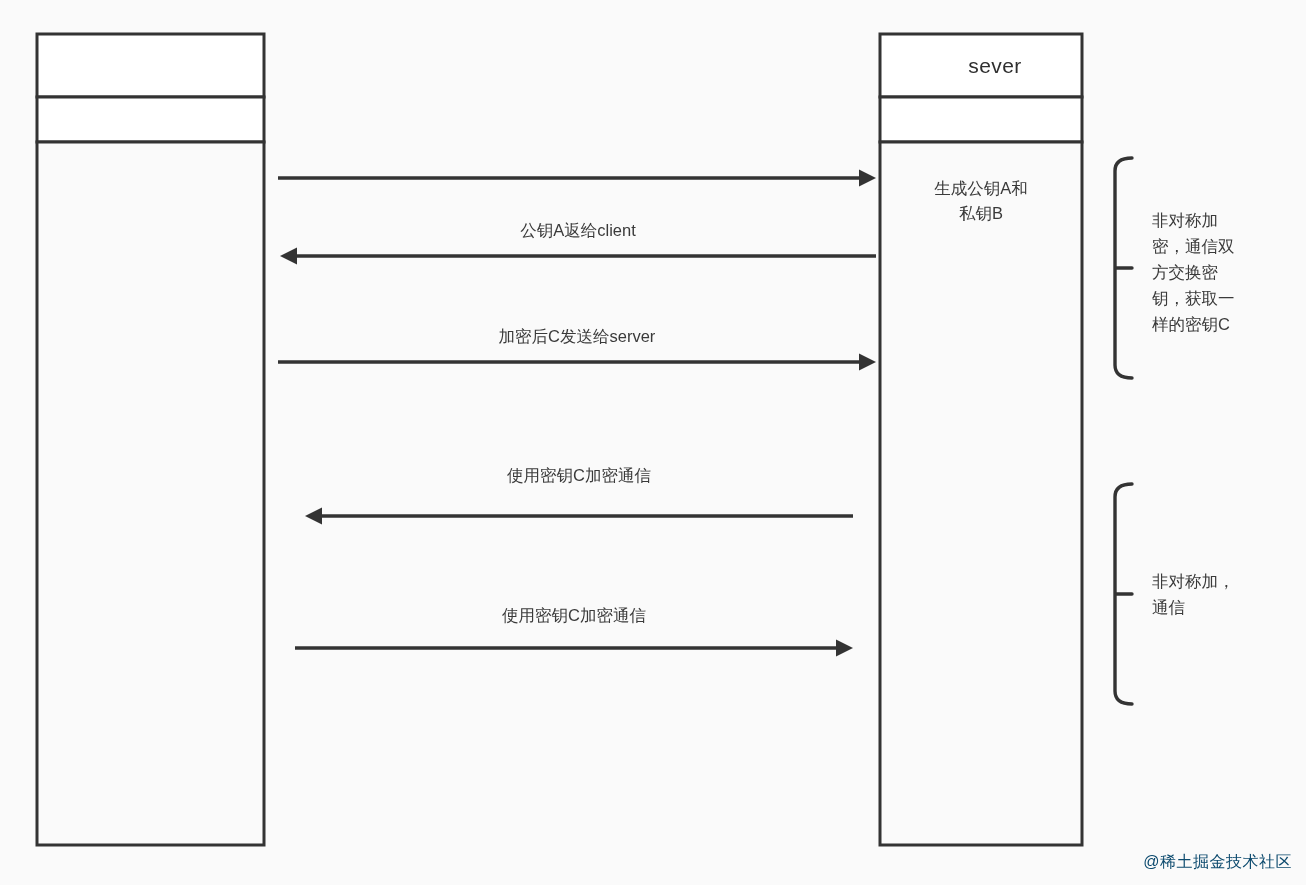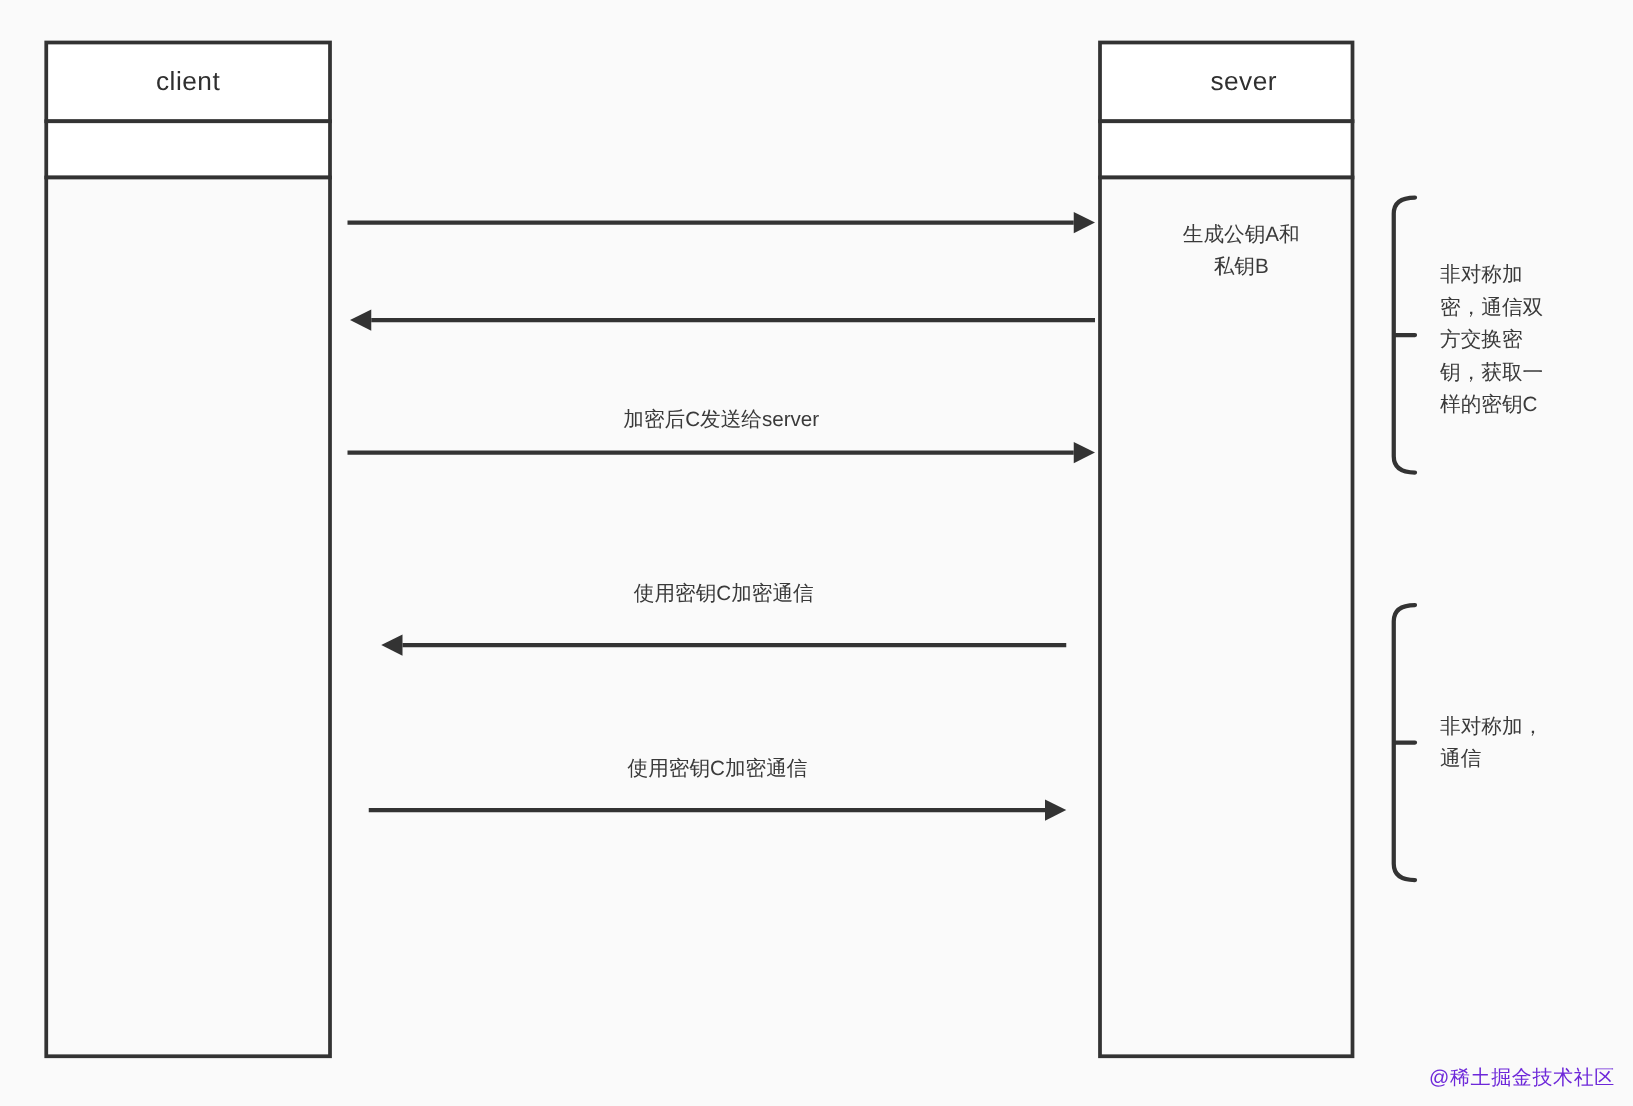--- a/index.html
+++ b/index.html
@@ -67,21 +67,21 @@
     line-height: 26px;
     color: #3a3a3a;
     white-space: pre-line;
   }
   
   .watermark {
     position: absolute;
     right: 14px;
     bottom: 12px;
     font-size: 16px;
-    color: #6d28d9;
+    color: #0c4a6e;
     letter-spacing: 0.5px;
     user-select: none;
   }
 </style>
 </head>
 <body>
 
 <div id="canvas">
 
   <svg class="layer" id="vector-layer" viewBox="0 0 1306 885" xmlns="http://www.w3.org/2000/svg">
@@ -100,30 +100,28 @@
       <line x1="853" y1="516" x2="322" y2="516" stroke="#333333" stroke-width="3.4" stroke-linecap="butt"></line>
       <polygon points="305,516 322,507.5 322,524.5" fill="#333333"></polygon>
       <line x1="295" y1="648" x2="836" y2="648" stroke="#333333" stroke-width="3.4" stroke-linecap="butt"></line>
       <polygon points="853,648 836,639.5 836,656.5" fill="#333333"></polygon>
       <path d="M 1132 158 q -17 0 -17 13 L 1115 255 q 0 13 0 13 q 0 0 17 0 q -17 0 -17 0 q 0 0 0 13 L 1115 365 q 0 13 17 13" fill="none" stroke="#333333" stroke-width="3.4" stroke-linecap="round" stroke-linejoin="round"></path>
       <path d="M 1132 484 q -17 0 -17 13 L 1115 581 q 0 13 0 13 q 0 0 17 0 q -17 0 -17 0 q 0 0 0 13 L 1115 691 q 0 13 17 13" fill="none" stroke="#333333" stroke-width="3.4" stroke-linecap="round" stroke-linejoin="round"></path>
     </svg>
 
   <div class="layer" id="text-layer">
 
-    <div class="actor-head" id="client-head" style="left: 37px; top: 34px; width: 227px; height: 63px; border: none; background: transparent;">
-      <span>client</span>
-    </div>
 
     <div class="actor-head" id="server-head" style="left: 880px; top: 34px; width: 180px; height: 63px; border: none; background: transparent; margin-left: 25px;">
       <span>sever</span>
     </div>
-    <div class="note" id="server-note-1" style="left: 880px; width: 202px; top: 176px; margin-left: 12px;">生成公钥A和
+    <div class="note" id="server-note-1" style="left: 880px; width: 202px; top: 176px;">生成公钥A和
 私钥B</div>
 
+    <div class="msg-label" id="msg-label-1" style="left: 280px; width: 596px; top: 219px;">公钥A返给client</div>
     <div class="msg-label" id="msg-label-2" style="left: 278px; width: 598px; top: 325px;">加密后C发送给server</div>
     <div class="msg-label" id="msg-label-3" style="left: 305px; width: 548px; top: 464px;">使用密钥C加密通信</div>
     <div class="msg-label" id="msg-label-4" style="left: 295px; width: 558px; top: 604px;">使用密钥C加密通信</div>
 
     <div class="brace-label" id="annotation-label-0" style="left: 1152px; top: 207px;">非对称加
 密，通信双
 方交换密
 钥，获取一
 样的密钥C</div>
     <div class="brace-label" id="annotation-label-1" style="left: 1152px; top: 568px;">非对称加，

